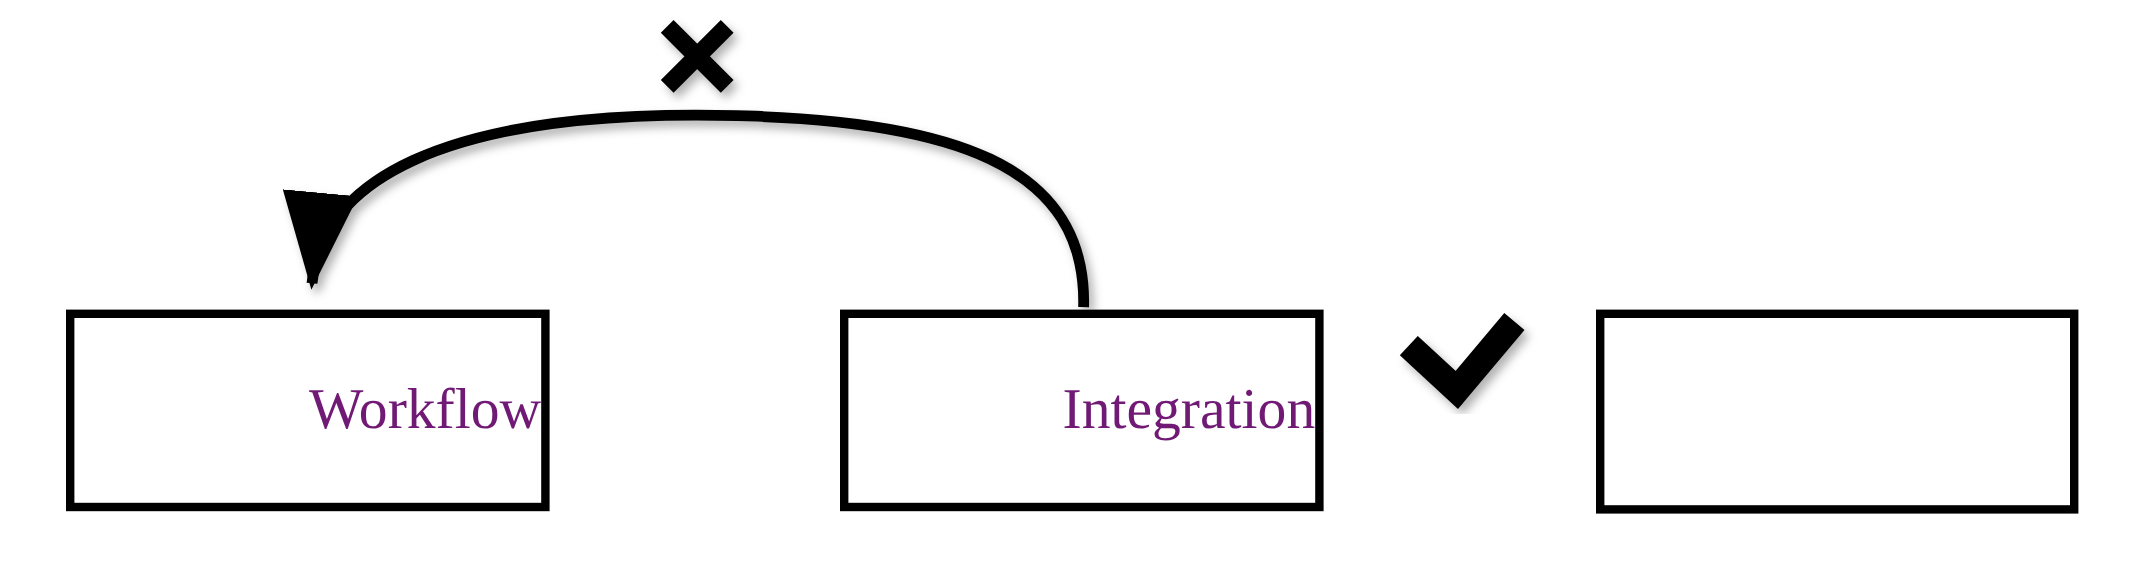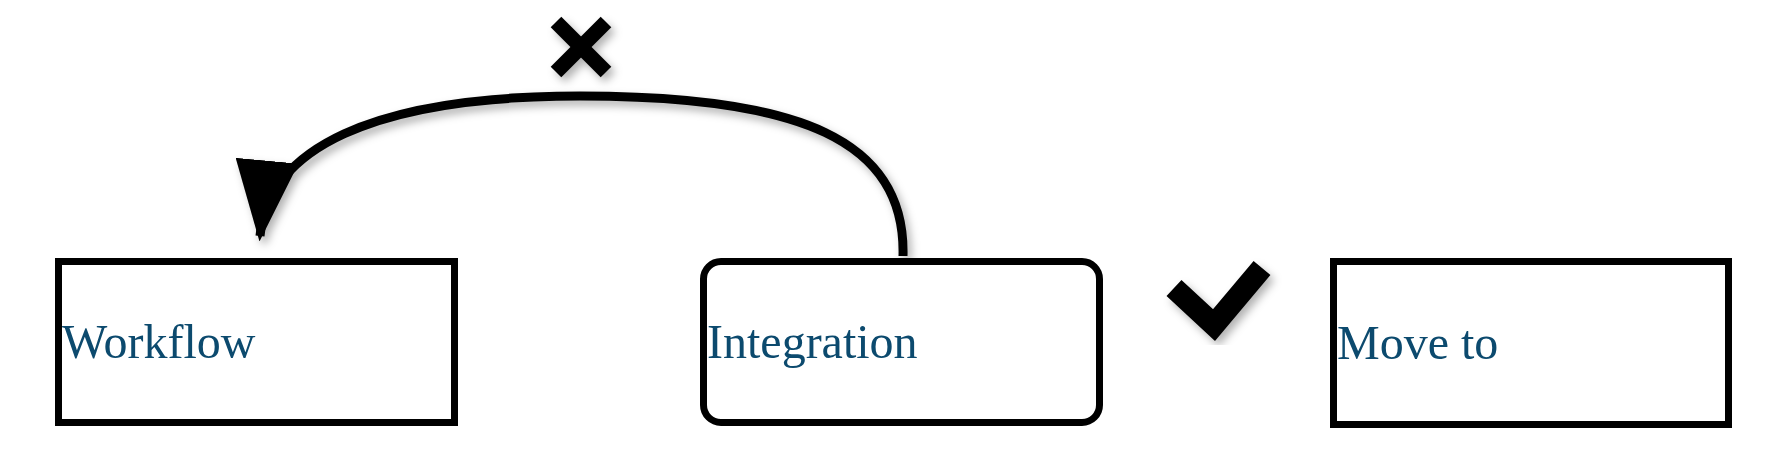--- a/index.html
+++ b/index.html
@@ -26,44 +26,43 @@
     width: 1788px;
     height: 468px;
   }
   .node-box {
     position: absolute;
     box-sizing: border-box;
     border: 7px solid #000000;
     background: #ffffff;
     display: flex;
     flex-direction: column;
-    align-items: flex-start;
+    align-items: flex-end;
     justify-content: center;
-    color: #0c4a6e;
+    color: #701a75;
     font-family: "Liberation Serif", serif;
     font-size: 48px;
     line-height: 68px;
     letter-spacing: 0px;
     white-space: nowrap;
   }
   .node-line {
     display: block;
   }
   #node-workflow-changes {
     left: 55px;
     top: 258px;
     width: 403px;
     height: 168px;
   }
   #node-integration-test {
     left: 700px;
     top: 258px;
     width: 403px;
     height: 168px;
-    border-radius: 21px;
   }
   #node-move-to-production {
     left: 1330px;
     top: 258px;
     width: 402px;
     height: 170px;
   }
 </style>
 </head>
 <body>
@@ -107,16 +106,15 @@
 
   <div class="node-box" id="node-workflow-changes">
     <span class="node-line">Workflow</span>
   </div>
 
   <div class="node-box" id="node-integration-test">
     <span class="node-line">Integration</span>
   </div>
 
   <div class="node-box" id="node-move-to-production">
-    <span class="node-line">Move to</span>
   </div>
 
 </div>
 
 </body></html>

